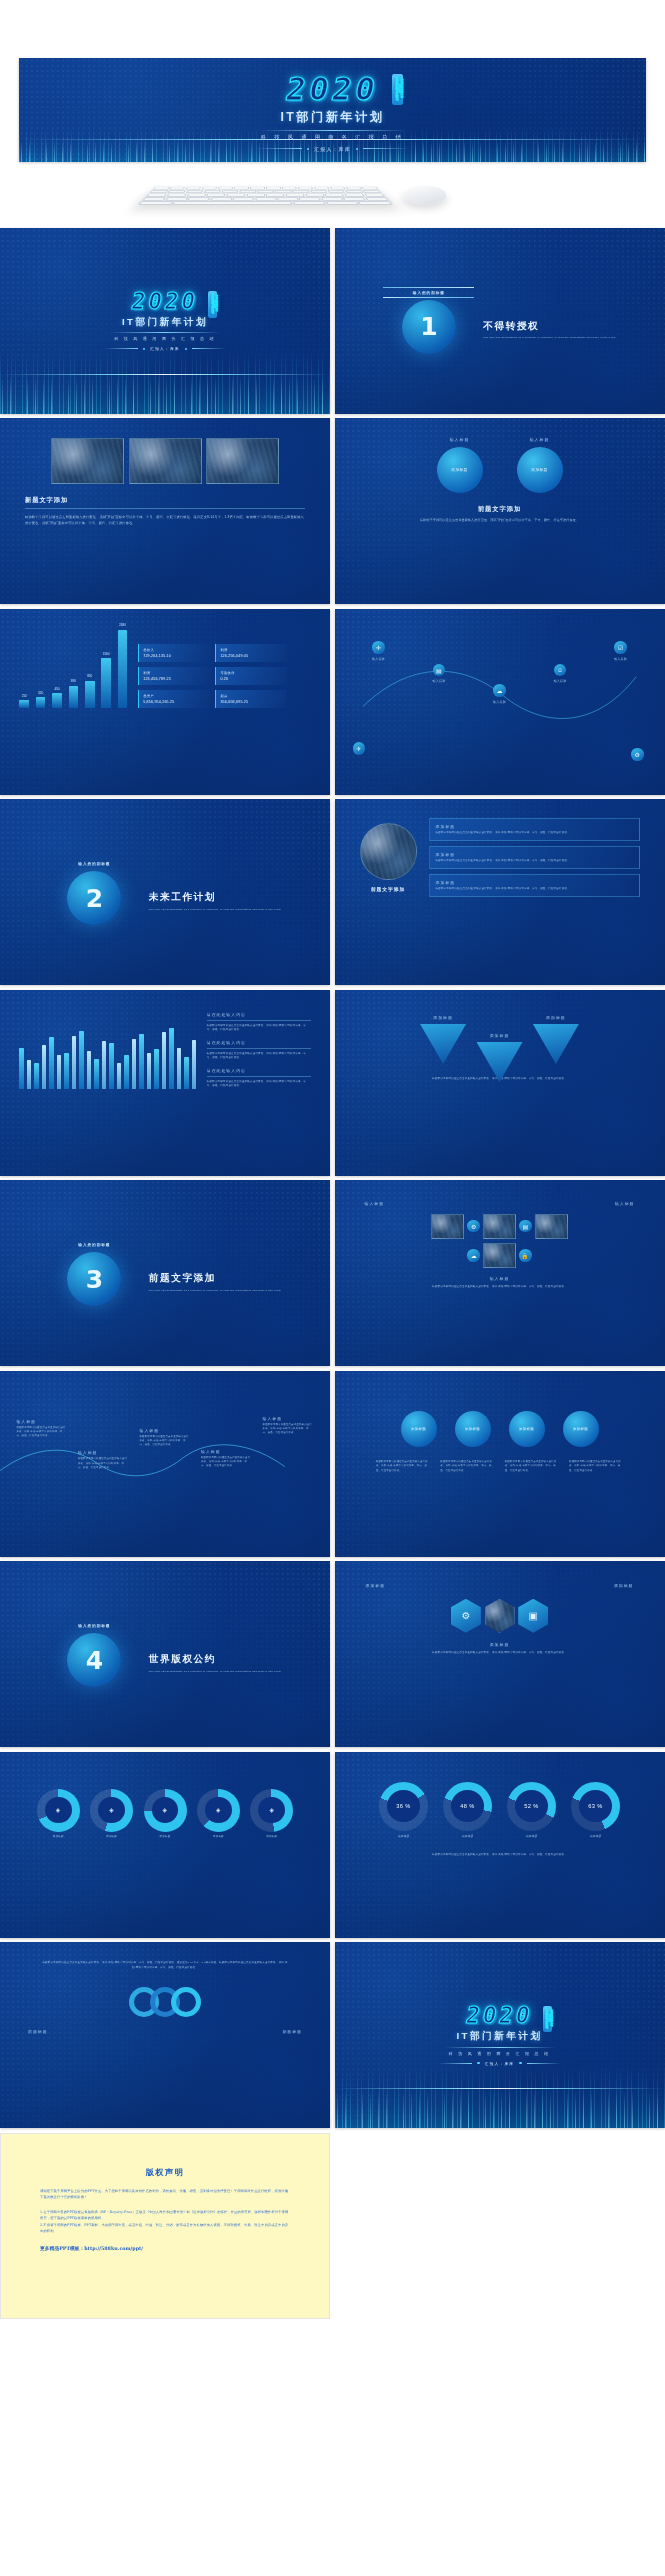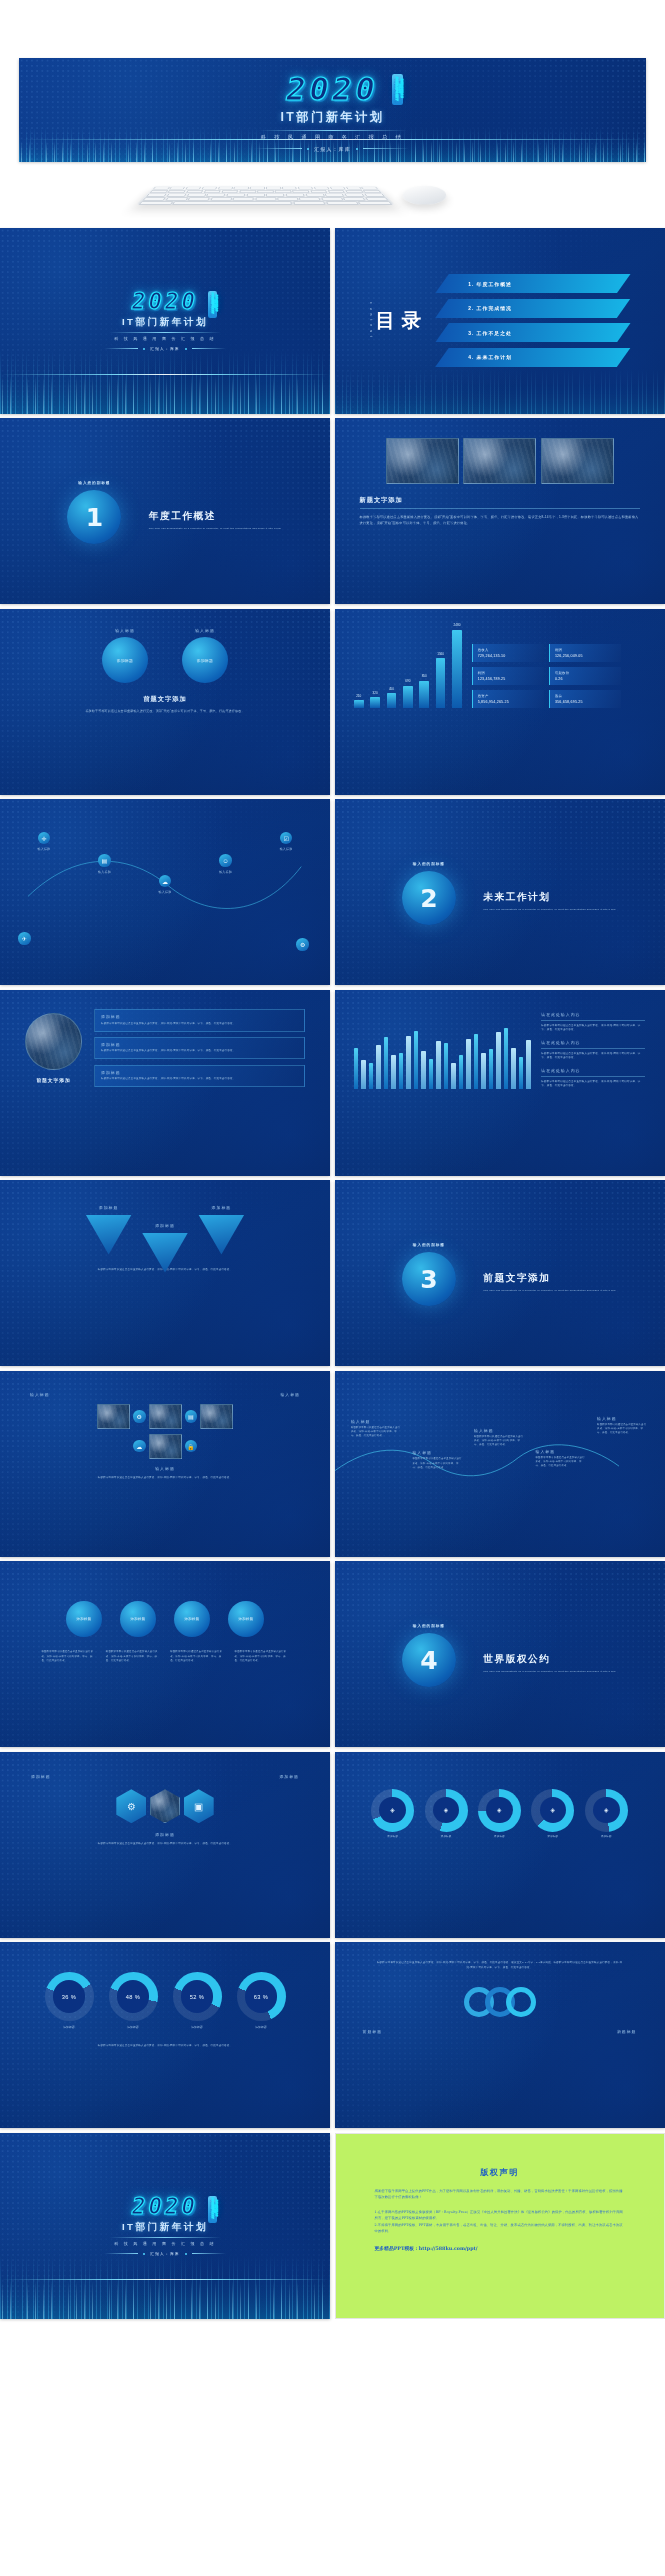--- a/index.html
+++ b/index.html
@@ -206,21 +206,21 @@
   
   .wave{ position:absolute; left:0; right:0; top:38%; height:45px; }
 
   
   .ico{ width:12.7px;height:12.7px;border-radius:50%;
     background:linear-gradient(150deg,#38c0ec,#0c5cb2);
     display:flex;align-items:center;justify-content:center;
     font-size:6px;color:#eaf8ff; }
 
   
-  .copy{ width:330px; height:186px; background:#bef264; border:0.7px solid #e4e4e4; position:relative; }
+  .copy{ width:330px; height:186px; background:#fef9c3; border:0.7px solid #e4e4e4; position:relative; }
   .copy h3{ text-align:center; color:#1f5fc4; font-size:8.2px; font-weight:bold; margin-top:33px; letter-spacing:1.5px;
     font-family:"DejaVu Serif", serif; }
   .copy p{ color:#2f6fd0; font-size:3.3px; line-height:2.0; margin:0 39px; letter-spacing:0.1px;
     font-family:"DejaVu Serif", serif; }
   .copy .lead{ margin-top:10.4px; }
   .copy .it{ margin-top:7.5px; }
   .copy .more{ margin:10.4px 39px 0; color:#1f5fc4; font-size:4.8px; font-weight:bold;
     font-family:"DejaVu Serif", serif; }
 
   .pad{ position:absolute; inset:0; padding:15px 25px; }
@@ -348,56 +348,38 @@
               <div class="ln" style="width:34px"></div>
               <div class="dot"></div>
             <div class="nm" style="font-size:3.7px">汇报人：库库</div>
             <div class="dot"></div>
               <div class="ln r" style="width:34px"></div>
             </div>
         </div>
       </div>
     </div>
 
-    <div class="cell">
-      <div class="slide">
-          <div class="dots"></div>
-          <div class="city" style="height:24%;opacity:.5"></div>
-        <div class="toc">
-          <div class="toc-left">
-            <div class="lat">c o n t e n t</div>
-            <div class="cn">目 录</div>
-          </div>
-          <div class="toc-items">
-            <div class="toc-item">1. 年度工作概述</div>
-            <div class="toc-item">2. 工作完成情况</div>
-            <div class="toc-item">3. 工作不足之处</div>
-            <div class="toc-item">4. 未来工作计划</div>
-          </div>
-        </div>
-      </div>
-    </div>
 
     <div class="cell">
       <div class="slide">
           <div class="dots"></div>
           <div class="dots tr"></div>
         <div class="sec">
           <div style="display:flex;flex-direction:column;align-items:center">
             <div class="sec-cap">
                 <div class="l1"></div>
               <div class="tx">输入您的副标题</div>
               <div class="l2"></div>
               </div>
             <div class="sec-ball">
               <span>1</span>
               </div>
           </div>
           <div class="sec-right" style="padding-top:19.4px">
-            <div class="t-h1">年度工作概述</div>
+            <div class="t-h1">不得转授权</div>
             <div class="t-small" style="margin-top:3.7px;font-size:2.5px;max-width:134px">The user can demonstrate on a projector or computer, or print the presentation and make it into a film</div>
           </div>
         </div>
       </div>
     </div>
 
     <div class="cell">
       <div class="slide">
           <div class="dots"></div>
         <div class="pad">

